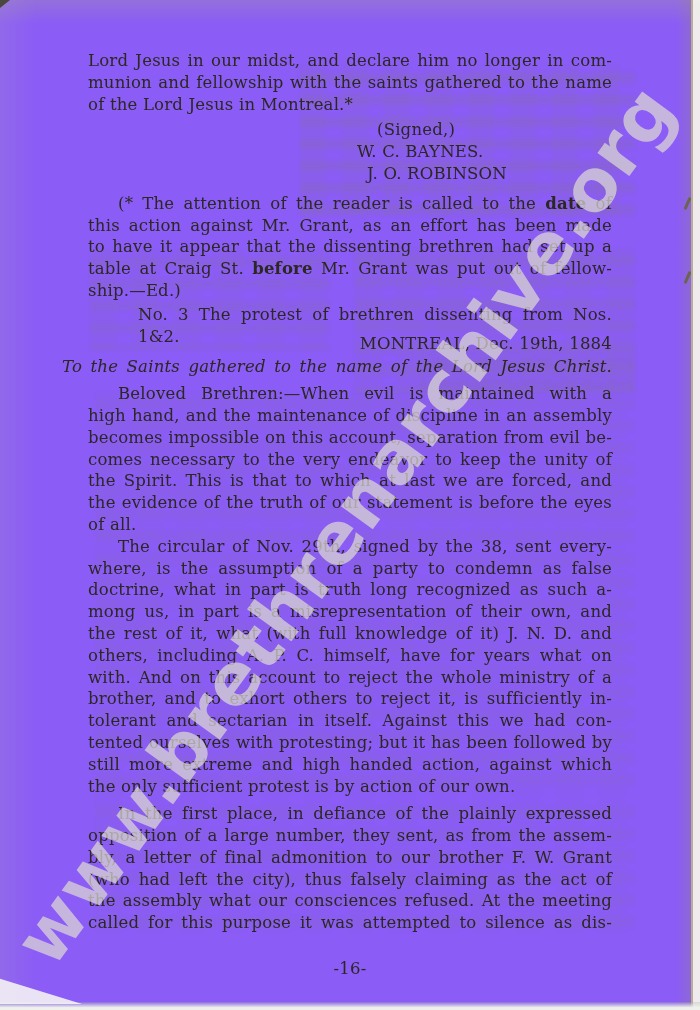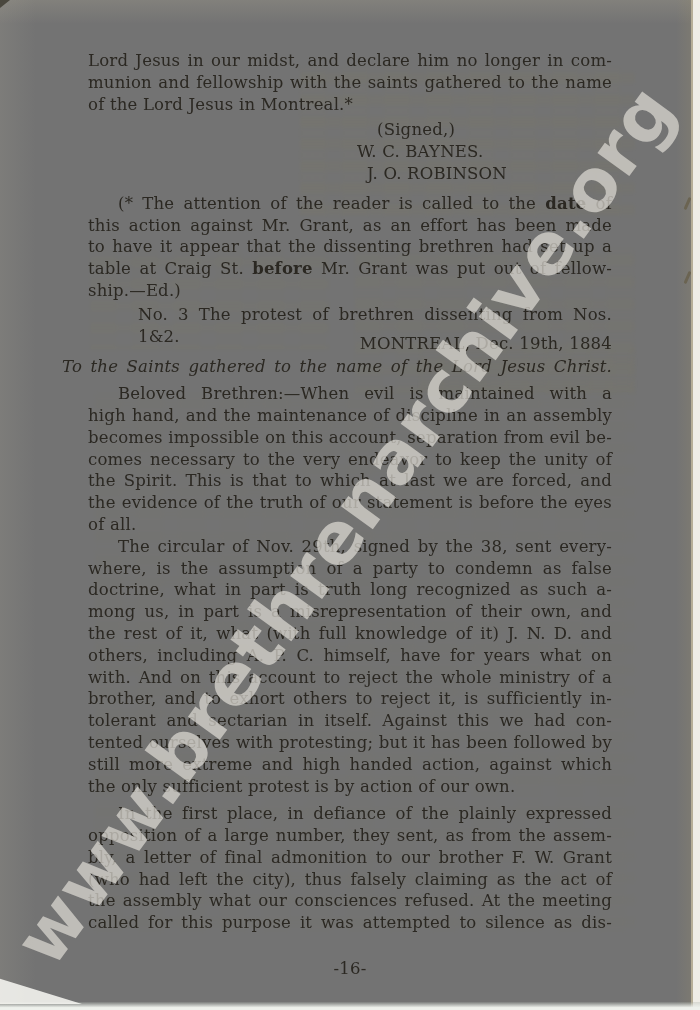--- a/index.html
+++ b/index.html
@@ -1,20 +1,20 @@
 <!DOCTYPE html>
 <html><head>
 <meta charset="utf-8">
 <style>
   html,body { margin:0; padding:0; }
   body { width:700px; height:1010px; }
 
   .page {
     position:relative; width:700px; height:1010px;
-    background:#737373; overflow:hidden;
+    background:#8b5cf6; overflow:hidden;
     font-family:"DejaVu Serif","Liberation Serif",serif;
     color:#2b2822;
   }
 
   
   .ghost {
     position:absolute; z-index:1; filter:blur(1.6px); pointer-events:none;
     background:
       repeating-linear-gradient(to bottom, transparent 0 5px, rgba(124,120,94,0.22) 9px 15px, transparent 19px 22px),
       repeating-linear-gradient(90deg, rgba(124,120,94,0.10) 0 26px, transparent 26px 42px);

